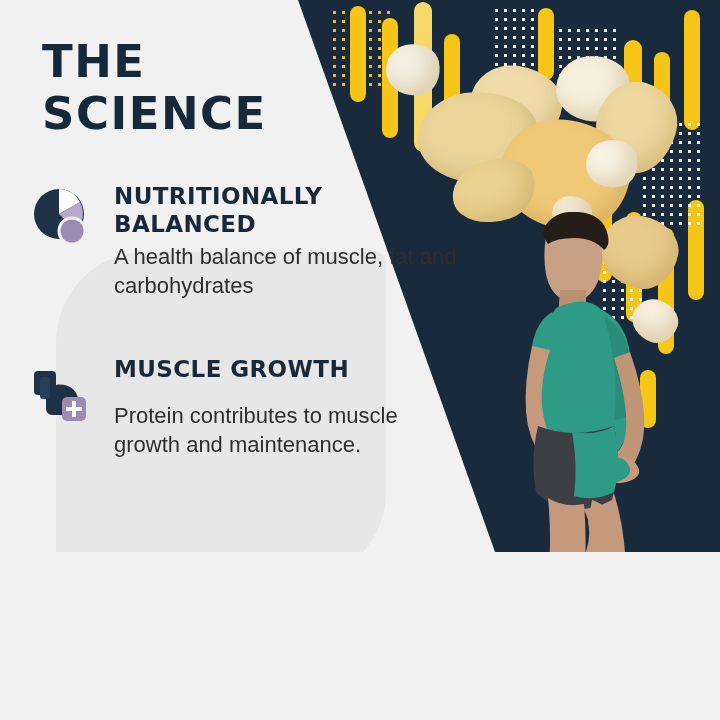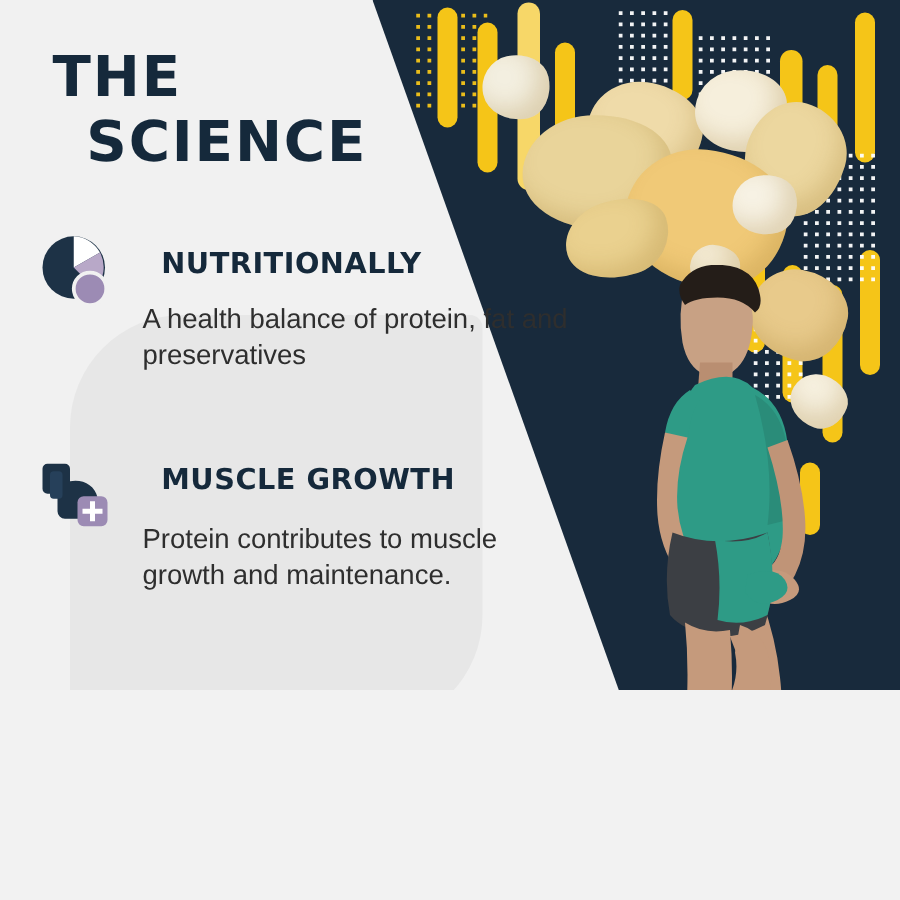--- a/index.html
+++ b/index.html
@@ -81,21 +81,21 @@
     left: 42px;
     top: 36px;
     z-index: 6;
     color: #15293b;
     font-weight: 700;
     font-size: 45px;
     letter-spacing: 1.5px;
     line-height: 52px;
     font-family: "DejaVu Sans", sans-serif;
   }
-  .headline .l2 { display: block; margin-left: 27px; }
+  .headline .l2 { display: block; }
 
   .feature {
     position: absolute;
     z-index: 6;
     left: 28px;
     width: 430px;
   }
   #feat1 { top: 182px; }
   #feat2 { top: 355px; }
   #feat3 { top: 516px; }
@@ -104,21 +104,21 @@
     position: absolute;
     left: 0;
     top: 2px;
     width: 66px;
     height: 66px;
   }
   .feature .body {
     margin-left: 86px;
   }
   .feature h3 {
-    margin: 15px;
+    margin: 0;
     color: #15293b;
     font-weight: 700;
     font-size: 23px;
     letter-spacing: .4px;
     line-height: 28px;
     font-family: "DejaVu Sans", sans-serif;
     text-transform: uppercase;
   }
   #feat3 .body { margin-left: 86px; }
   #feat3 h3 { font-size: 22px; }
@@ -190,22 +190,23 @@
         <circle cx="31" cy="30" r="25" fill="#1d3246"></circle>
         <path d="M31 30 L31 5 A25 25 0 0 1 52 18 Z" fill="#ffffff"></path>
         <path d="M31 30 L52 18 A25 25 0 0 1 48 47 Z" fill="#b8a8c8"></path>
         <circle cx="44" cy="47" r="13" fill="#9c8bb4"></circle>
         <circle cx="44" cy="47" r="13" fill="none" stroke="#f1f1f1" stroke-width="3"></circle>
       </svg>
     </div>
     <div class="body">
       <h3>
         <span>NUTRITIONALLY</span><br>
+        <span>BALANCED</span>
       </h3>
-      <p>A health balance of protein, fat and preservatives</p>
+      <p>A health balance of muscle, fat and carbohydrates</p>
     </div>
   </div>
 
   <div class="feature" id="feat2">
     <div class="icon-wrap">
       <svg width="66" height="66" viewBox="0 0 66 66">
         <path d="M10 14 h14 a4 4 0 0 1 4 4 v10 c10 -2 20 3 22 13 2 9 -5 17 -14 17 h-12 a6 6 0 0 1 -6 -6 v-14 h-8 a4 4 0 0 1 -4 -4 v-16 a4 4 0 0 1 4 -4 z" fill="#1d3246"></path>
         <rect x="12" y="20" width="10" height="22" rx="3" fill="#26405a"></rect>
         <g>
           <rect x="34" y="40" width="24" height="24" rx="5" fill="#9c8bb4"></rect>

